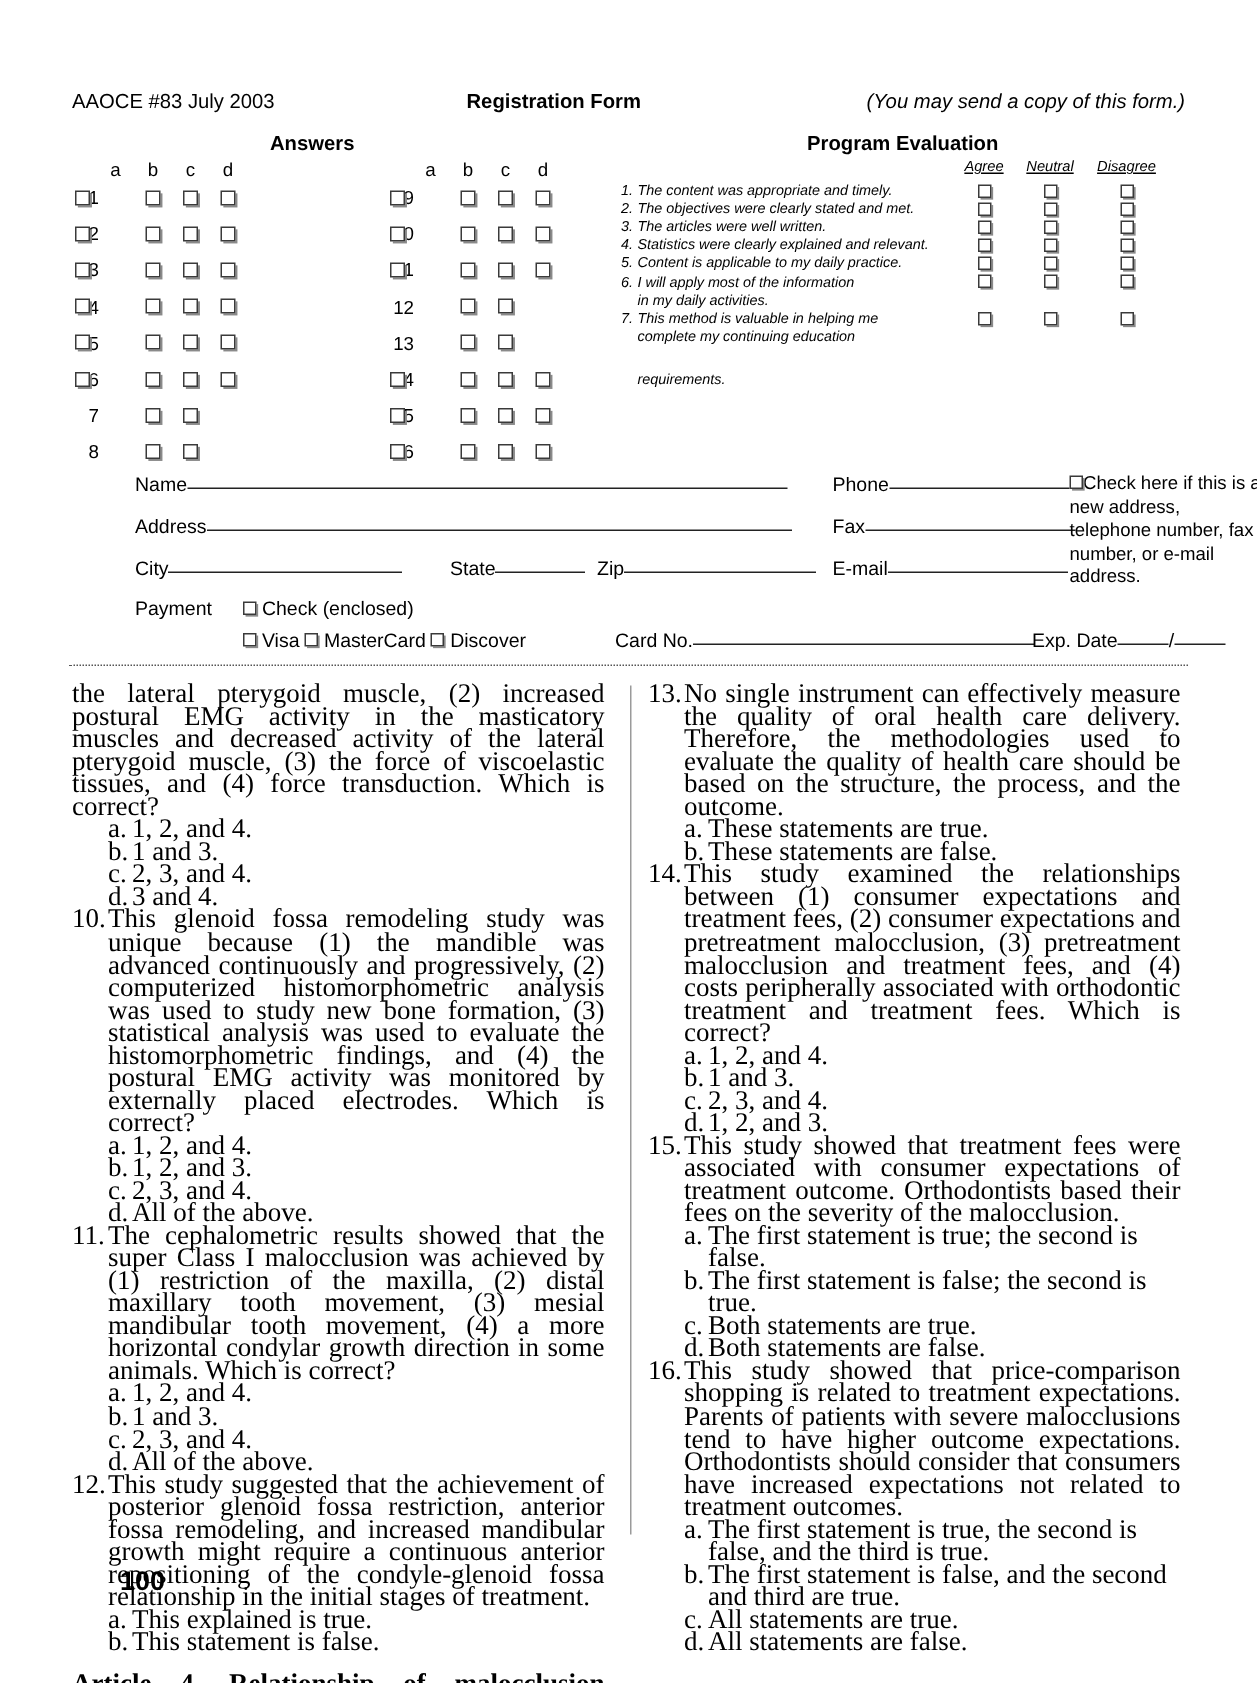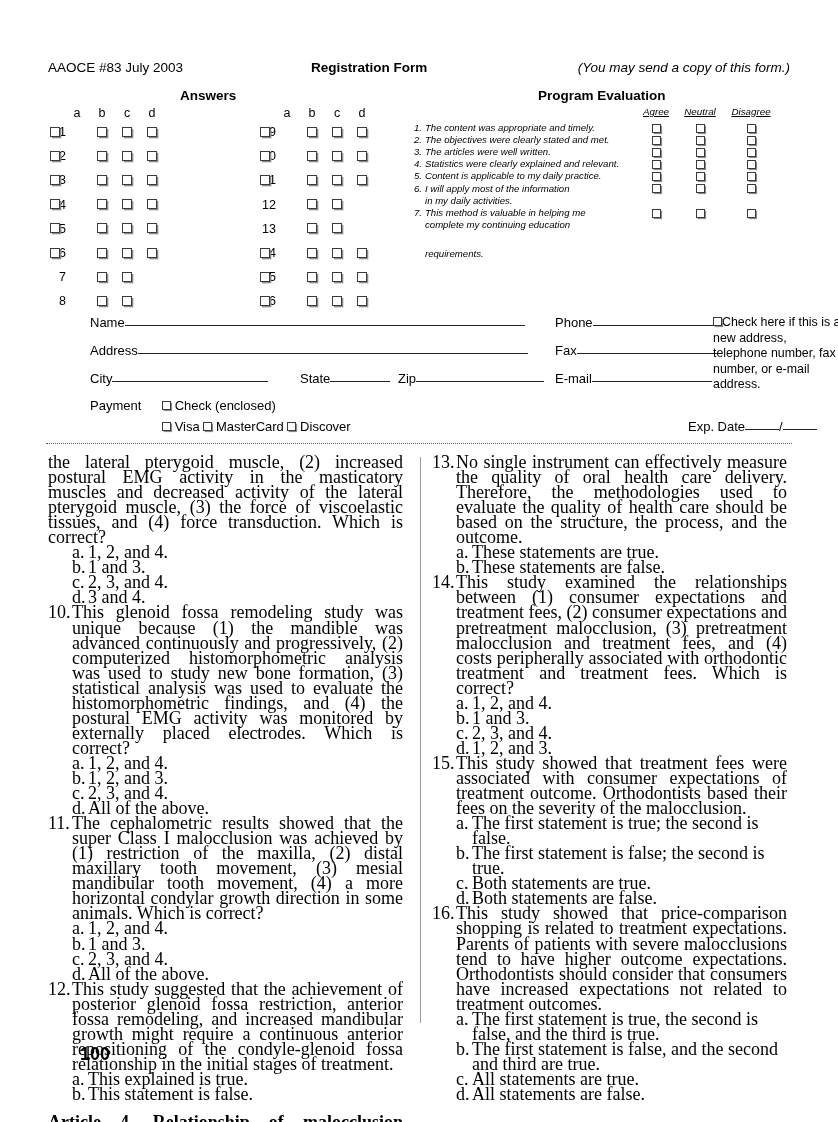--- a/index.html
+++ b/index.html
@@ -497,20 +497,23 @@
 
     <div class="frow" id="frow-pay2">
       <span class="fabs" id="abs-cards" style="left: 72px;">
         <span class="box box-sm"></span>
         <span>Visa</span>
         <span class="box box-sm"></span>
         <span>MasterCard</span>
         <span class="box box-sm"></span>
         <span>Discover</span>
       </span>
+      <span class="fabs" id="abs-cardno" style="left: 320px;">
+        <span class="lbl">Card No.</span><span class="rule" id="rule-cardno" style="width: 228px;"></span>
+      </span>
       <span class="fabs" id="abs-exp" style="left: 598px; text-align: right;">
         <span class="lbl">Exp. Date</span><span class="rule" id="rule-exp1" style="width: 34px;"></span><span class="lbl">/</span><span class="rule" id="rule-exp2" style="width: 34px;"></span>
       </span>
     </div>
 
     <div class="newaddr">
       <span class="box box-sm"></span><span>Check here if this is a new address, telephone number, fax number, or e-mail address.</span>
     </div>
   </div>
 

